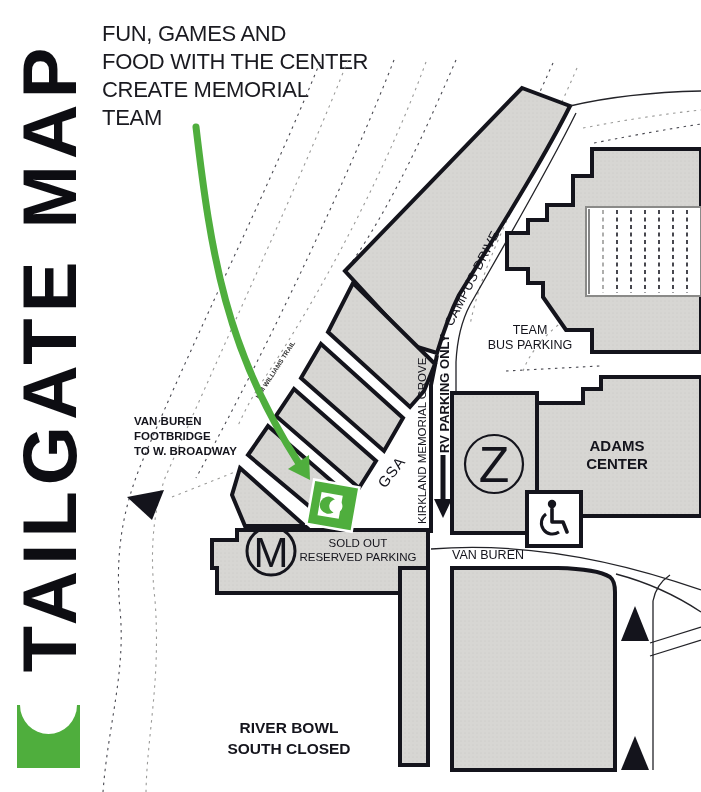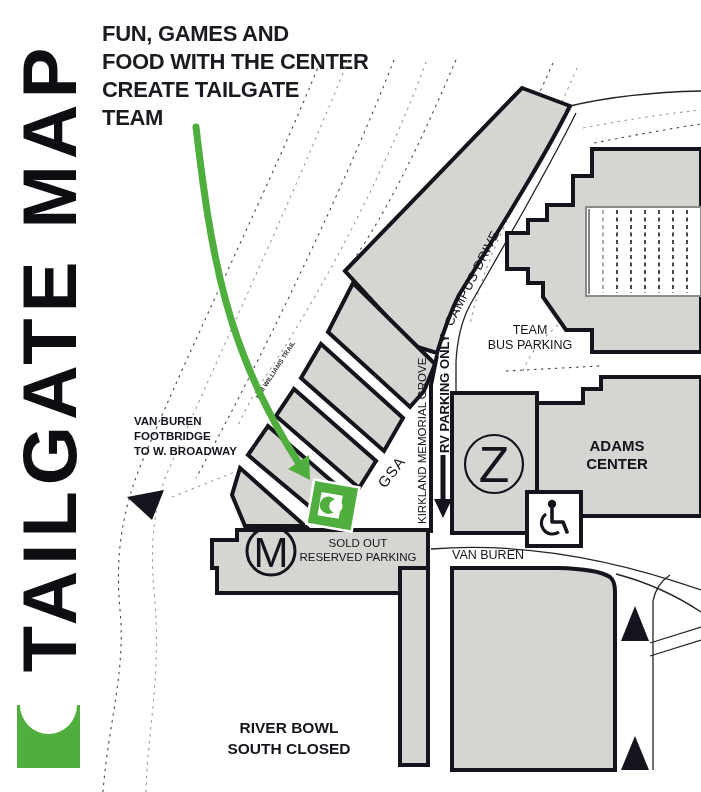--- a/index.html
+++ b/index.html
@@ -1,38 +1,38 @@
 <!DOCTYPE html>
 <html><head>
 <meta charset="utf-8">
 <style>
   html,body{margin:0;padding:0;background:#fff;}
   .canvas{position:relative;width:701px;height:792px;background:#fff;overflow:hidden;
           font-family:"Liberation Sans",sans-serif;color:#14141c;}
   .vtitle{position:absolute;left:-296px;top:316px;width:692px;height:82px;
           transform:rotate(-90deg);font-weight:bold;font-size:76px;line-height:82px;
           letter-spacing:6px;text-align:center;white-space:nowrap;color:#0d0d12;}
-  .callout{position:absolute;left:102px;top:20px;font-weight:bold;font-size:22px;
+  .callout{position:absolute;left:102px;top:20px;font-weight:normal;font-size:22px;
            line-height:28px;letter-spacing:-0.3px;color:#1a1a20;}
   .mapsvg{position:absolute;left:0;top:0;}
   .logo{position:absolute;left:17px;top:705px;width:63px;height:63px;background:#4fae3d;}
   .logo .notch{position:absolute;left:3px;top:0;width:57px;height:29px;background:#fff;
                border-radius:0 0 50% 50% / 0 0 100% 100%;}
 </style>
 </head>
 <body>
 
 <div class="canvas">
 
   <div class="vtitle">TAILGATE MAP</div>
 
   <div class="callout">
     <div>FUN, GAMES AND</div>
     <div>FOOD WITH THE CENTER</div>
-    <div>CREATE TAILGATE</div>
+    <div>CREATE MEMORIAL</div>
     <div>TEAM</div>
   </div>
 
   <svg class="mapsvg" width="701" height="792" viewBox="0 0 701 792">
     <defs>
       <pattern id="gdots" width="4" height="4" patternUnits="userSpaceOnUse">
         <rect width="4" height="4" fill="#d7d6d3"></rect>
         <circle cx="1" cy="1" r="0.55" fill="#c8c7c3"></circle>
       </pattern>
     </defs>

